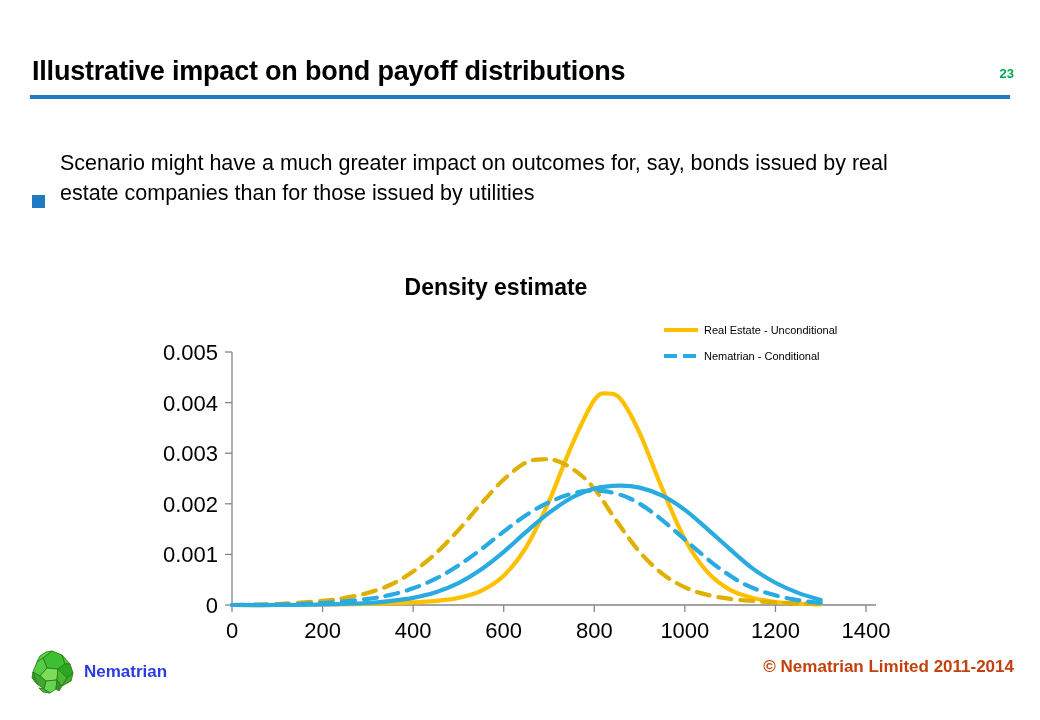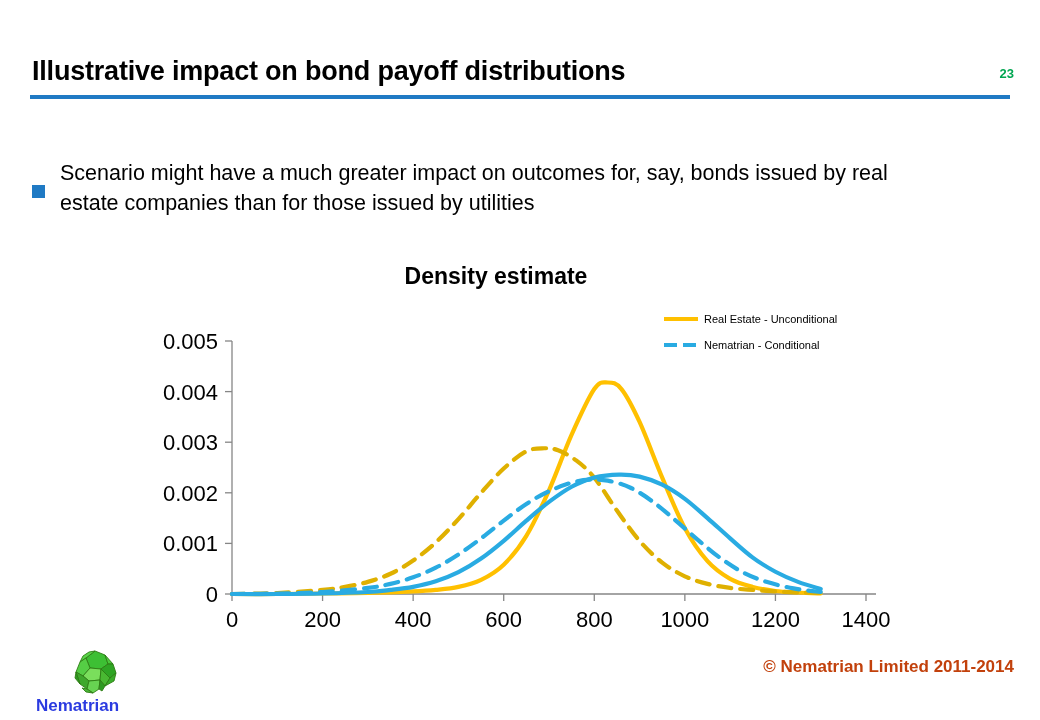--- a/index.html
+++ b/index.html
@@ -44,45 +44,45 @@
     top: 95px;
     width: 980px;
     height: 4px;
     background: #1F7AC4;
   }
 
   
   .bullet-block {
     position: absolute;
     left: 32px;
-    top: 158px;
+    top: 148px;
     width: 940px;
     display: flex;
-    align-items: center;
+    align-items: flex-end;
   }
   .bullet-marker {
     width: 13px;
     height: 13px;
     background: #1F7AC4;
     margin-top: 7px;
     margin-right: 15px;
     flex: none;
   }
   .bullet-text {
     font-size: 21.5px;
     line-height: 30px;
     color: #000000;
     width: 880px;
   }
 
   
   .chart-area {
     position: absolute;
     left: 0px;
-    top: 253px;
+    top: 264px;
     width: 900px;
     height: 390px;
   }
   .chart-title {
     position: absolute;
     left: 0;
     top: 10px;
     width: 1040px;
     text-align: center;
     font-size: 23px;
@@ -124,22 +124,21 @@
     color: #000000;
     white-space: nowrap;
   }
 
   
   .footer-logo {
     position: absolute;
     left: 28px;
     top: 648px;
     display: flex;
-    align-items: flex-end;
-    flex-direction: column;
+    align-items: center;
   }
   .logo-name {
     font-size: 17px;
     font-weight: bold;
     color: #2B3BE0;
     margin-left: 8px;
   }
   .copyright {
     position: absolute;
     right: 26px;

